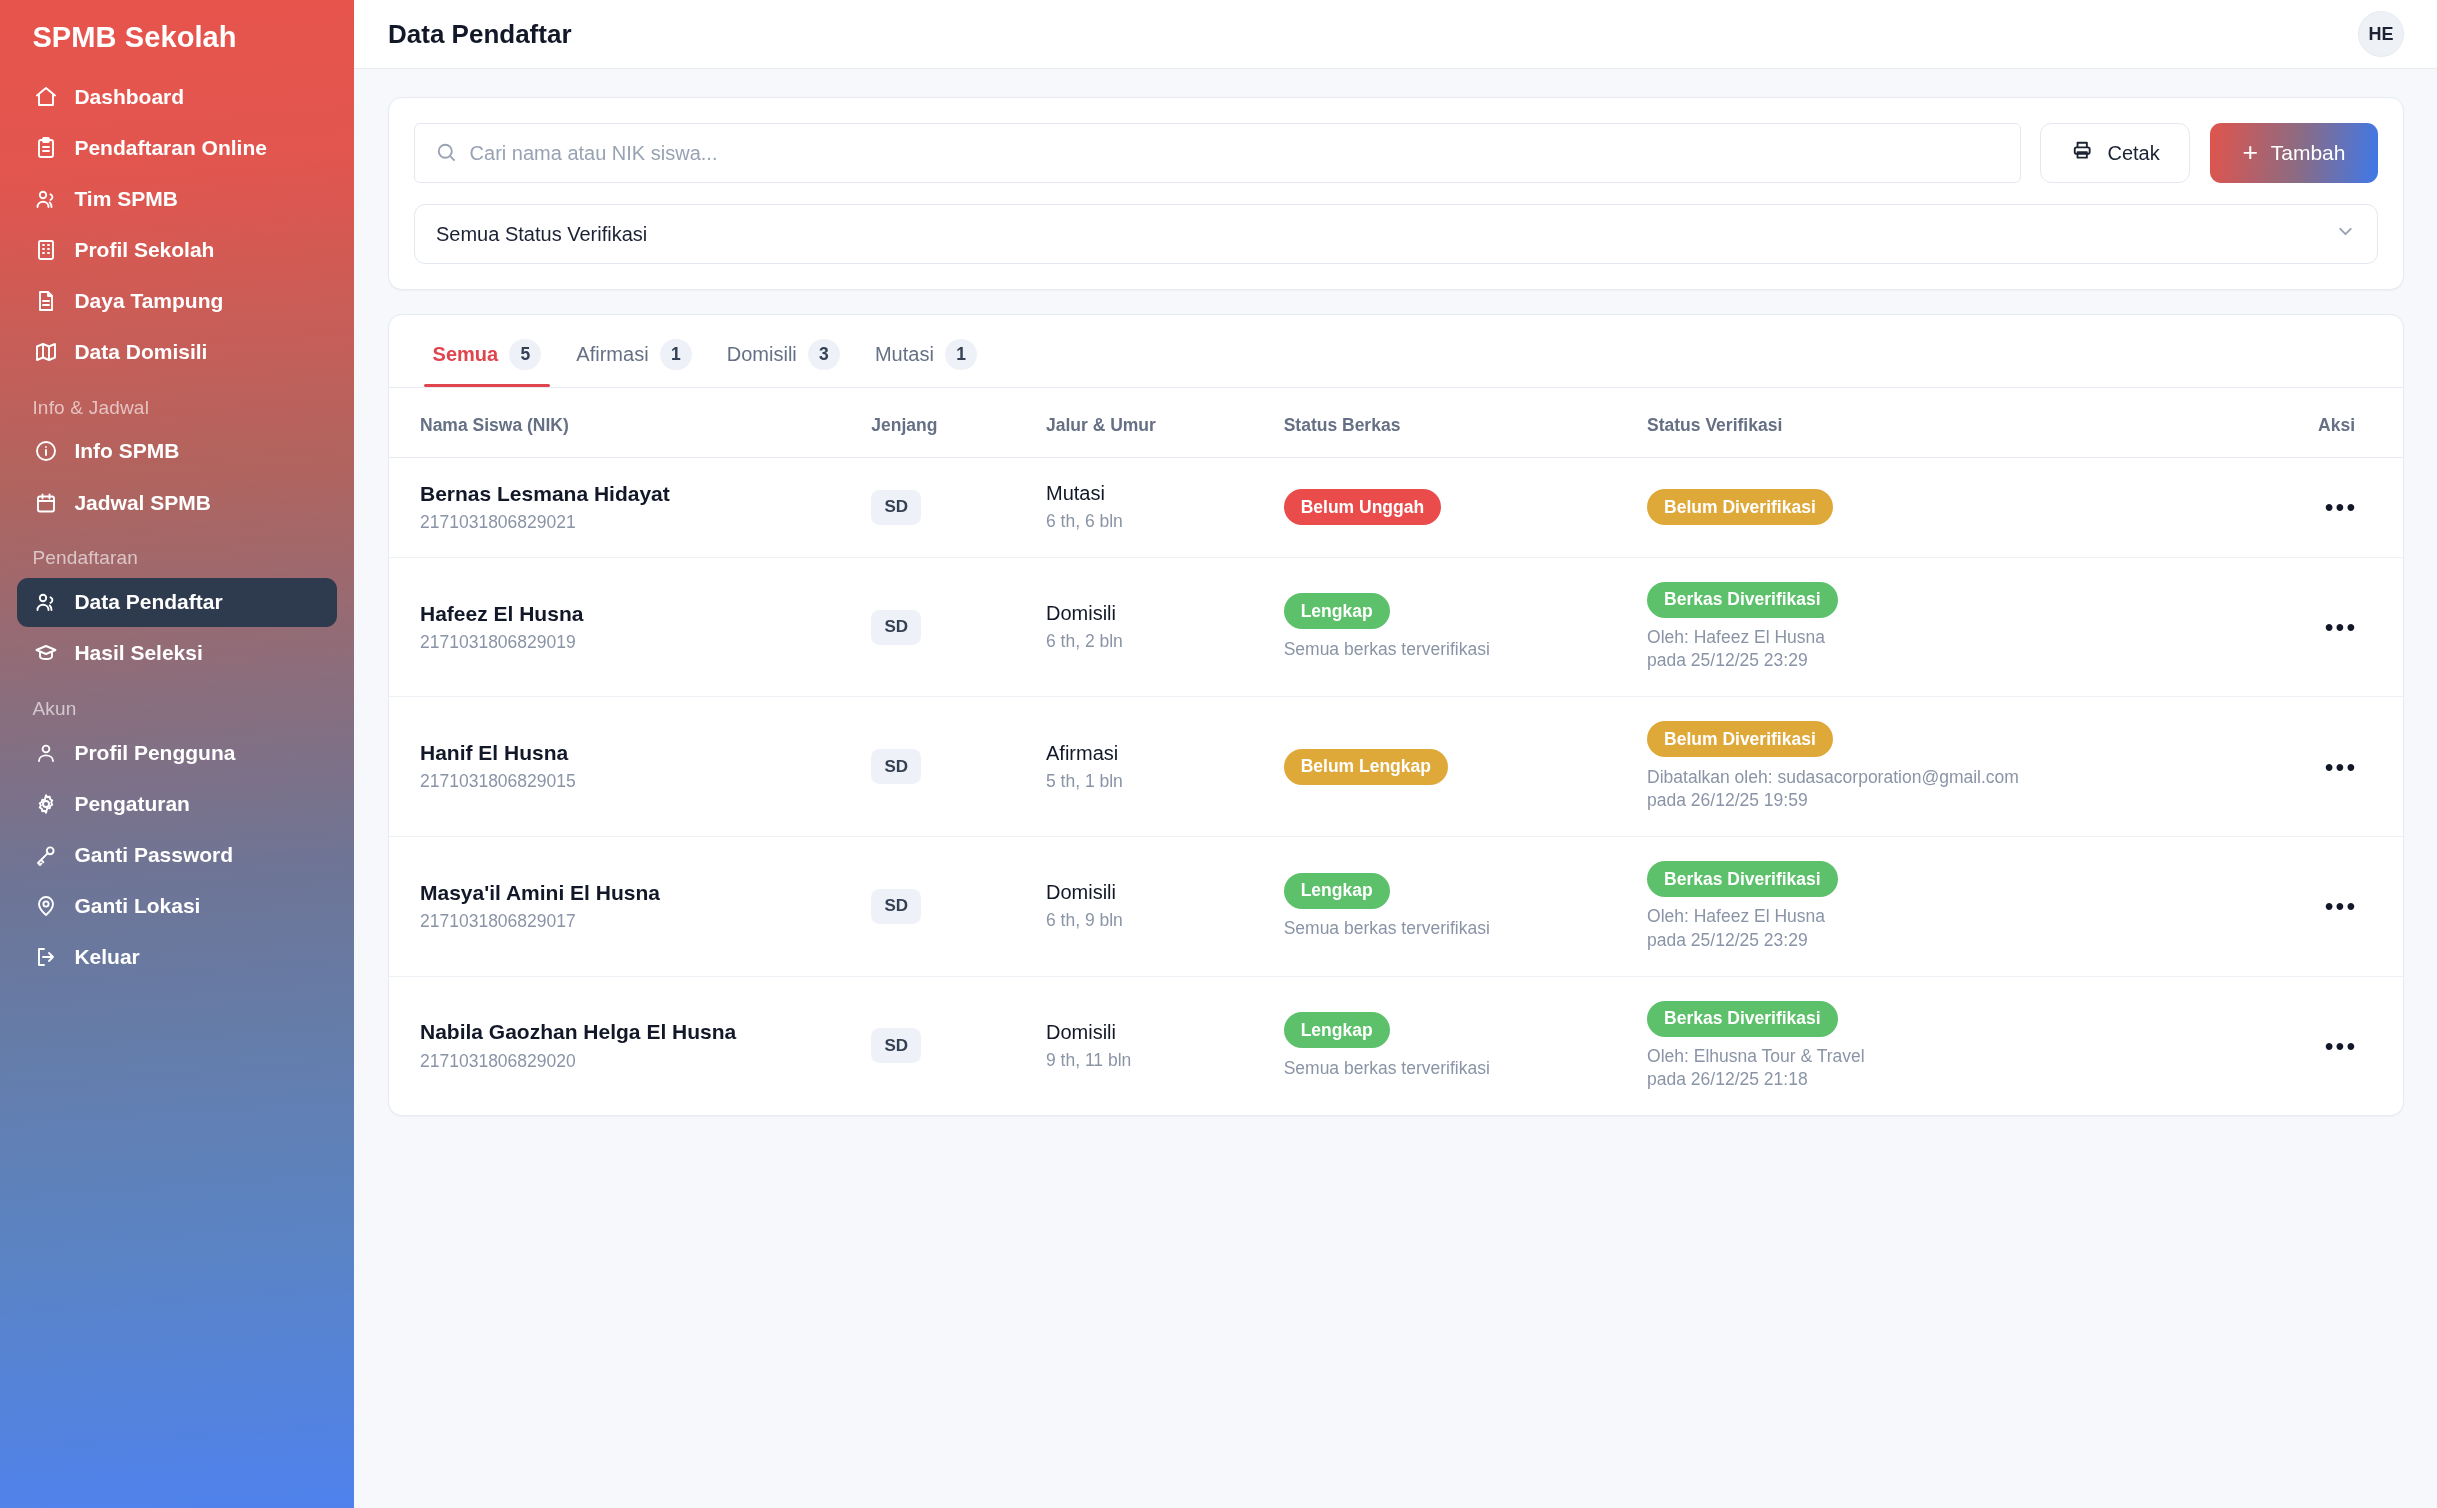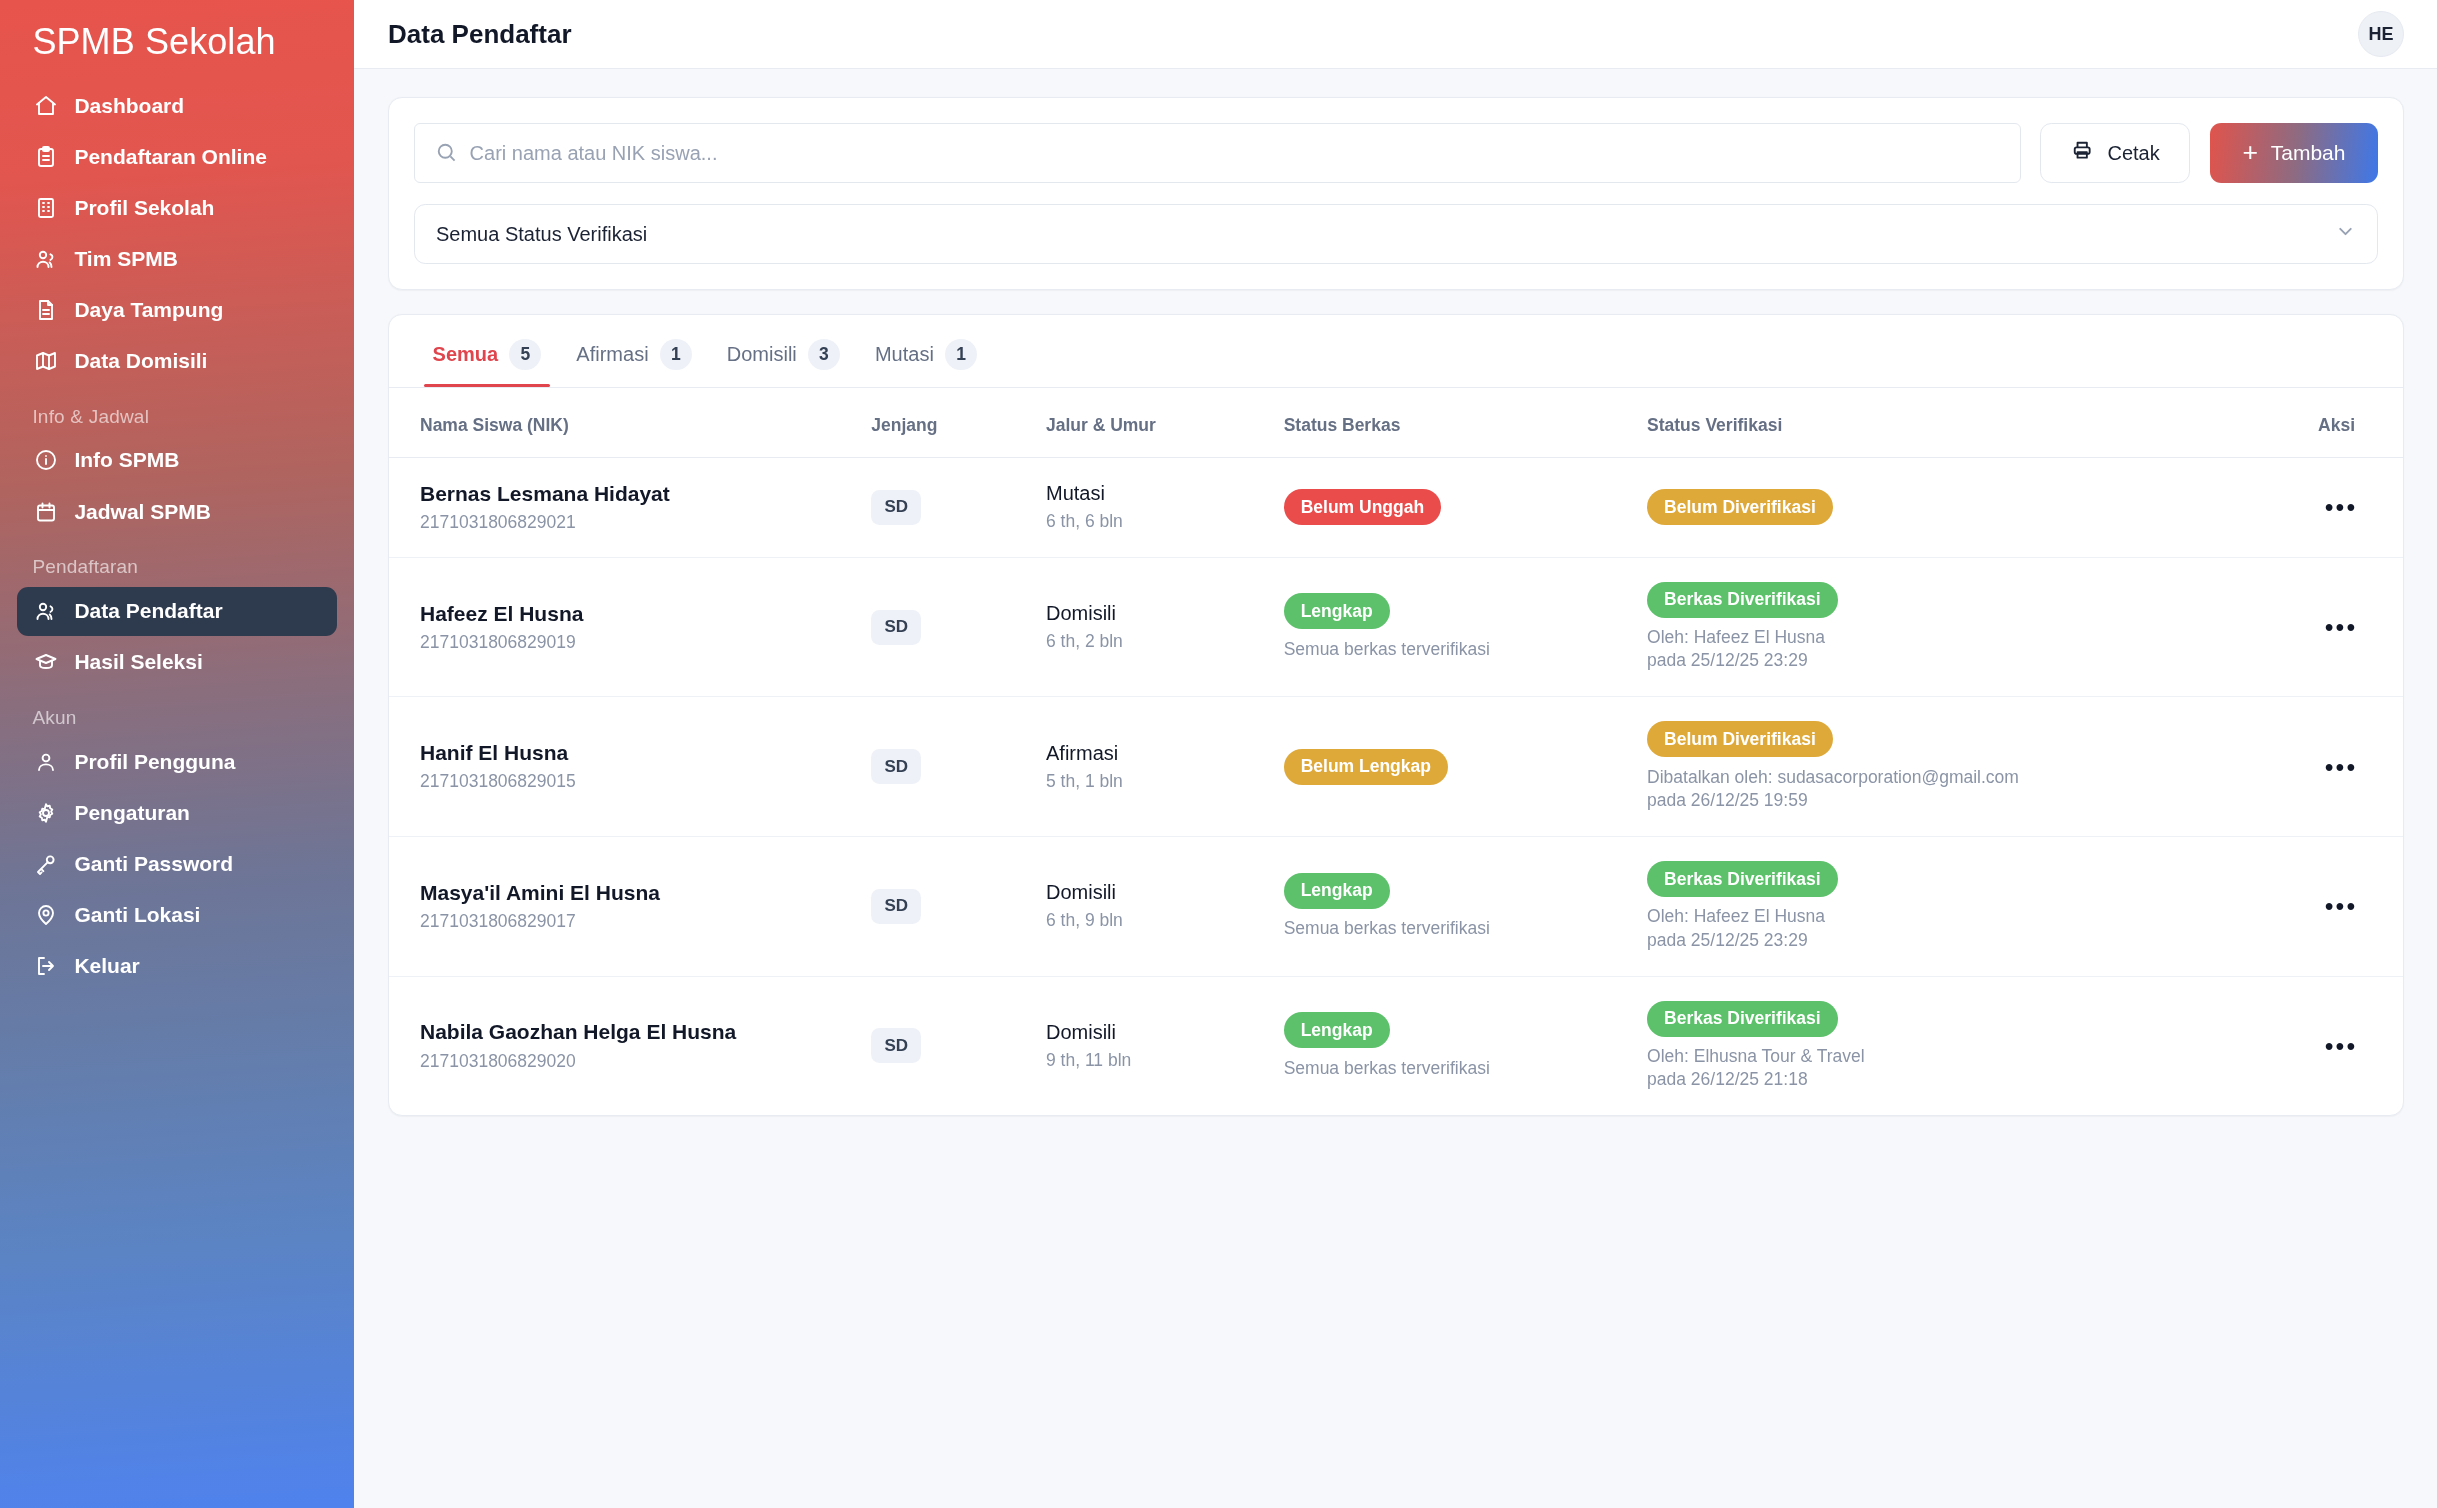--- a/index.html
+++ b/index.html
@@ -13,21 +13,21 @@
 
   
   .sidebar {
     width: 354px; height: 1509px; flex: 0 0 354px;
     background: linear-gradient(176deg, #e7544c 0%, #e1564f 12%, #b0645f 32%, #8a6e7d 46%, #6e7596 58%, #657ca8 68%, #5b84c4 82%, #4f82ee 100%);
     padding: 0 17px;
     color: #fff;
     position: relative;
   }
   .brand {
-    font-size: 36px; font-weight: normal; color: #ffffff;
+    font-size: 29px; font-weight: bold; color: #ffffff;
     padding: 21px 15.4px 18px 15.4px; letter-spacing: 0.1px;
   }
   .nav-item {
     display: flex; align-items: center; gap: 15.4px;
     height: 49px; padding: 0 15.4px; border-radius: 11.2px;
     margin-bottom: 2.1px; cursor: pointer;
   }
   .nav-item .lbl { font-size: 21px; color: #ffffff; white-space: nowrap; font-weight: bold; }
   .nav-item.active { background: #2e3a4e; }
   .nav-item.active .lbl { font-weight: bold; }
@@ -179,35 +179,35 @@
             <rect x="5" y="4" width="14" height="17" rx="2"></rect>
             <rect x="9" y="2" width="6" height="4" rx="1"></rect>
             <path d="M9 11h6M9 15h6"></path>
           </svg>
         </span>
       <span class="lbl">Pendaftaran Online</span>
     </div>
     <div class="nav-item">
       <span class="ico">
           <svg viewBox="0 0 24 24">
-            <rect x="5" y="3" width="14" height="18" rx="1.5"></rect>
-            <path d="M9 7h1M14 7h1M9 11h1M14 11h1M9 15h1M14 15h1"></path>
-          </svg>
-        </span>
-      <span class="lbl">Profil Sekolah</span>
-    </div>
-    <div class="nav-item">
-      <span class="ico">
-          <svg viewBox="0 0 24 24">
             <circle cx="9" cy="8" r="3.2"></circle>
             <path d="M3.5 20c0-3.2 2.5-5.3 5.5-5.3s5.5 2.1 5.5 5.3"></path>
             <path d="M16.5 7.3a3 3 0 0 1 0 5.6M17.5 20c0-2.3-.7-3.7-1.8-4.6"></path>
           </svg>
         </span>
       <span class="lbl">Tim SPMB</span>
+    </div>
+    <div class="nav-item">
+      <span class="ico">
+          <svg viewBox="0 0 24 24">
+            <rect x="5" y="3" width="14" height="18" rx="1.5"></rect>
+            <path d="M9 7h1M14 7h1M9 11h1M14 11h1M9 15h1M14 15h1"></path>
+          </svg>
+        </span>
+      <span class="lbl">Profil Sekolah</span>
     </div>
     <div class="nav-item">
       <span class="ico">
           <svg viewBox="0 0 24 24">
             <path d="M6 3h8l4 4v14H6z"></path>
             <path d="M14 3v4h4"></path>
             <path d="M9 12h6M9 16h6"></path>
           </svg>
         </span>
       <span class="lbl">Daya Tampung</span>

